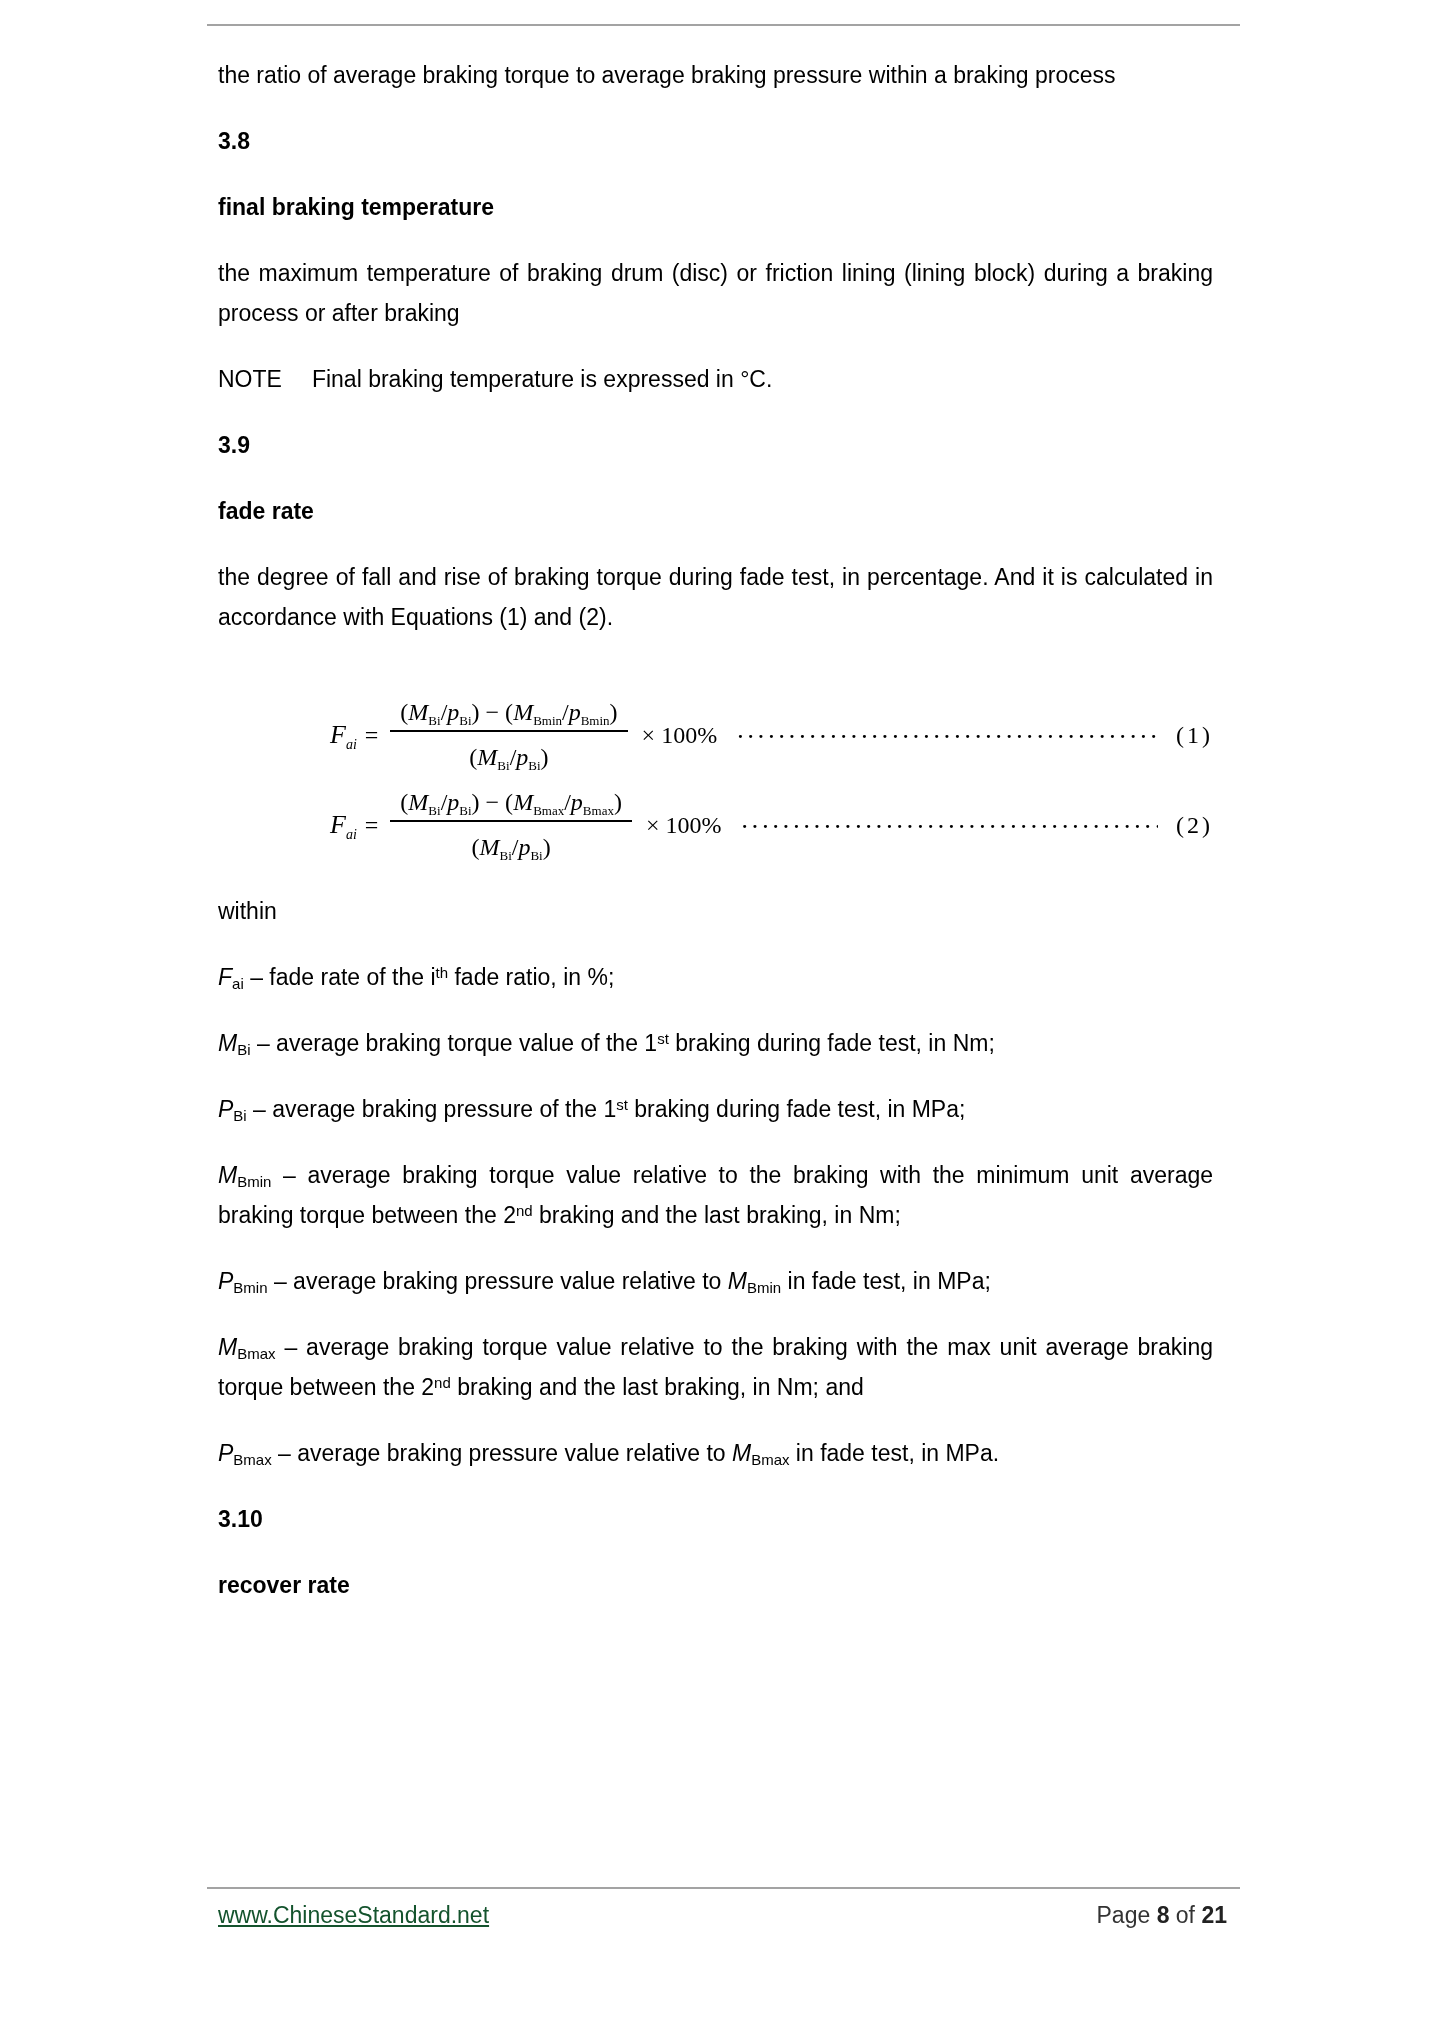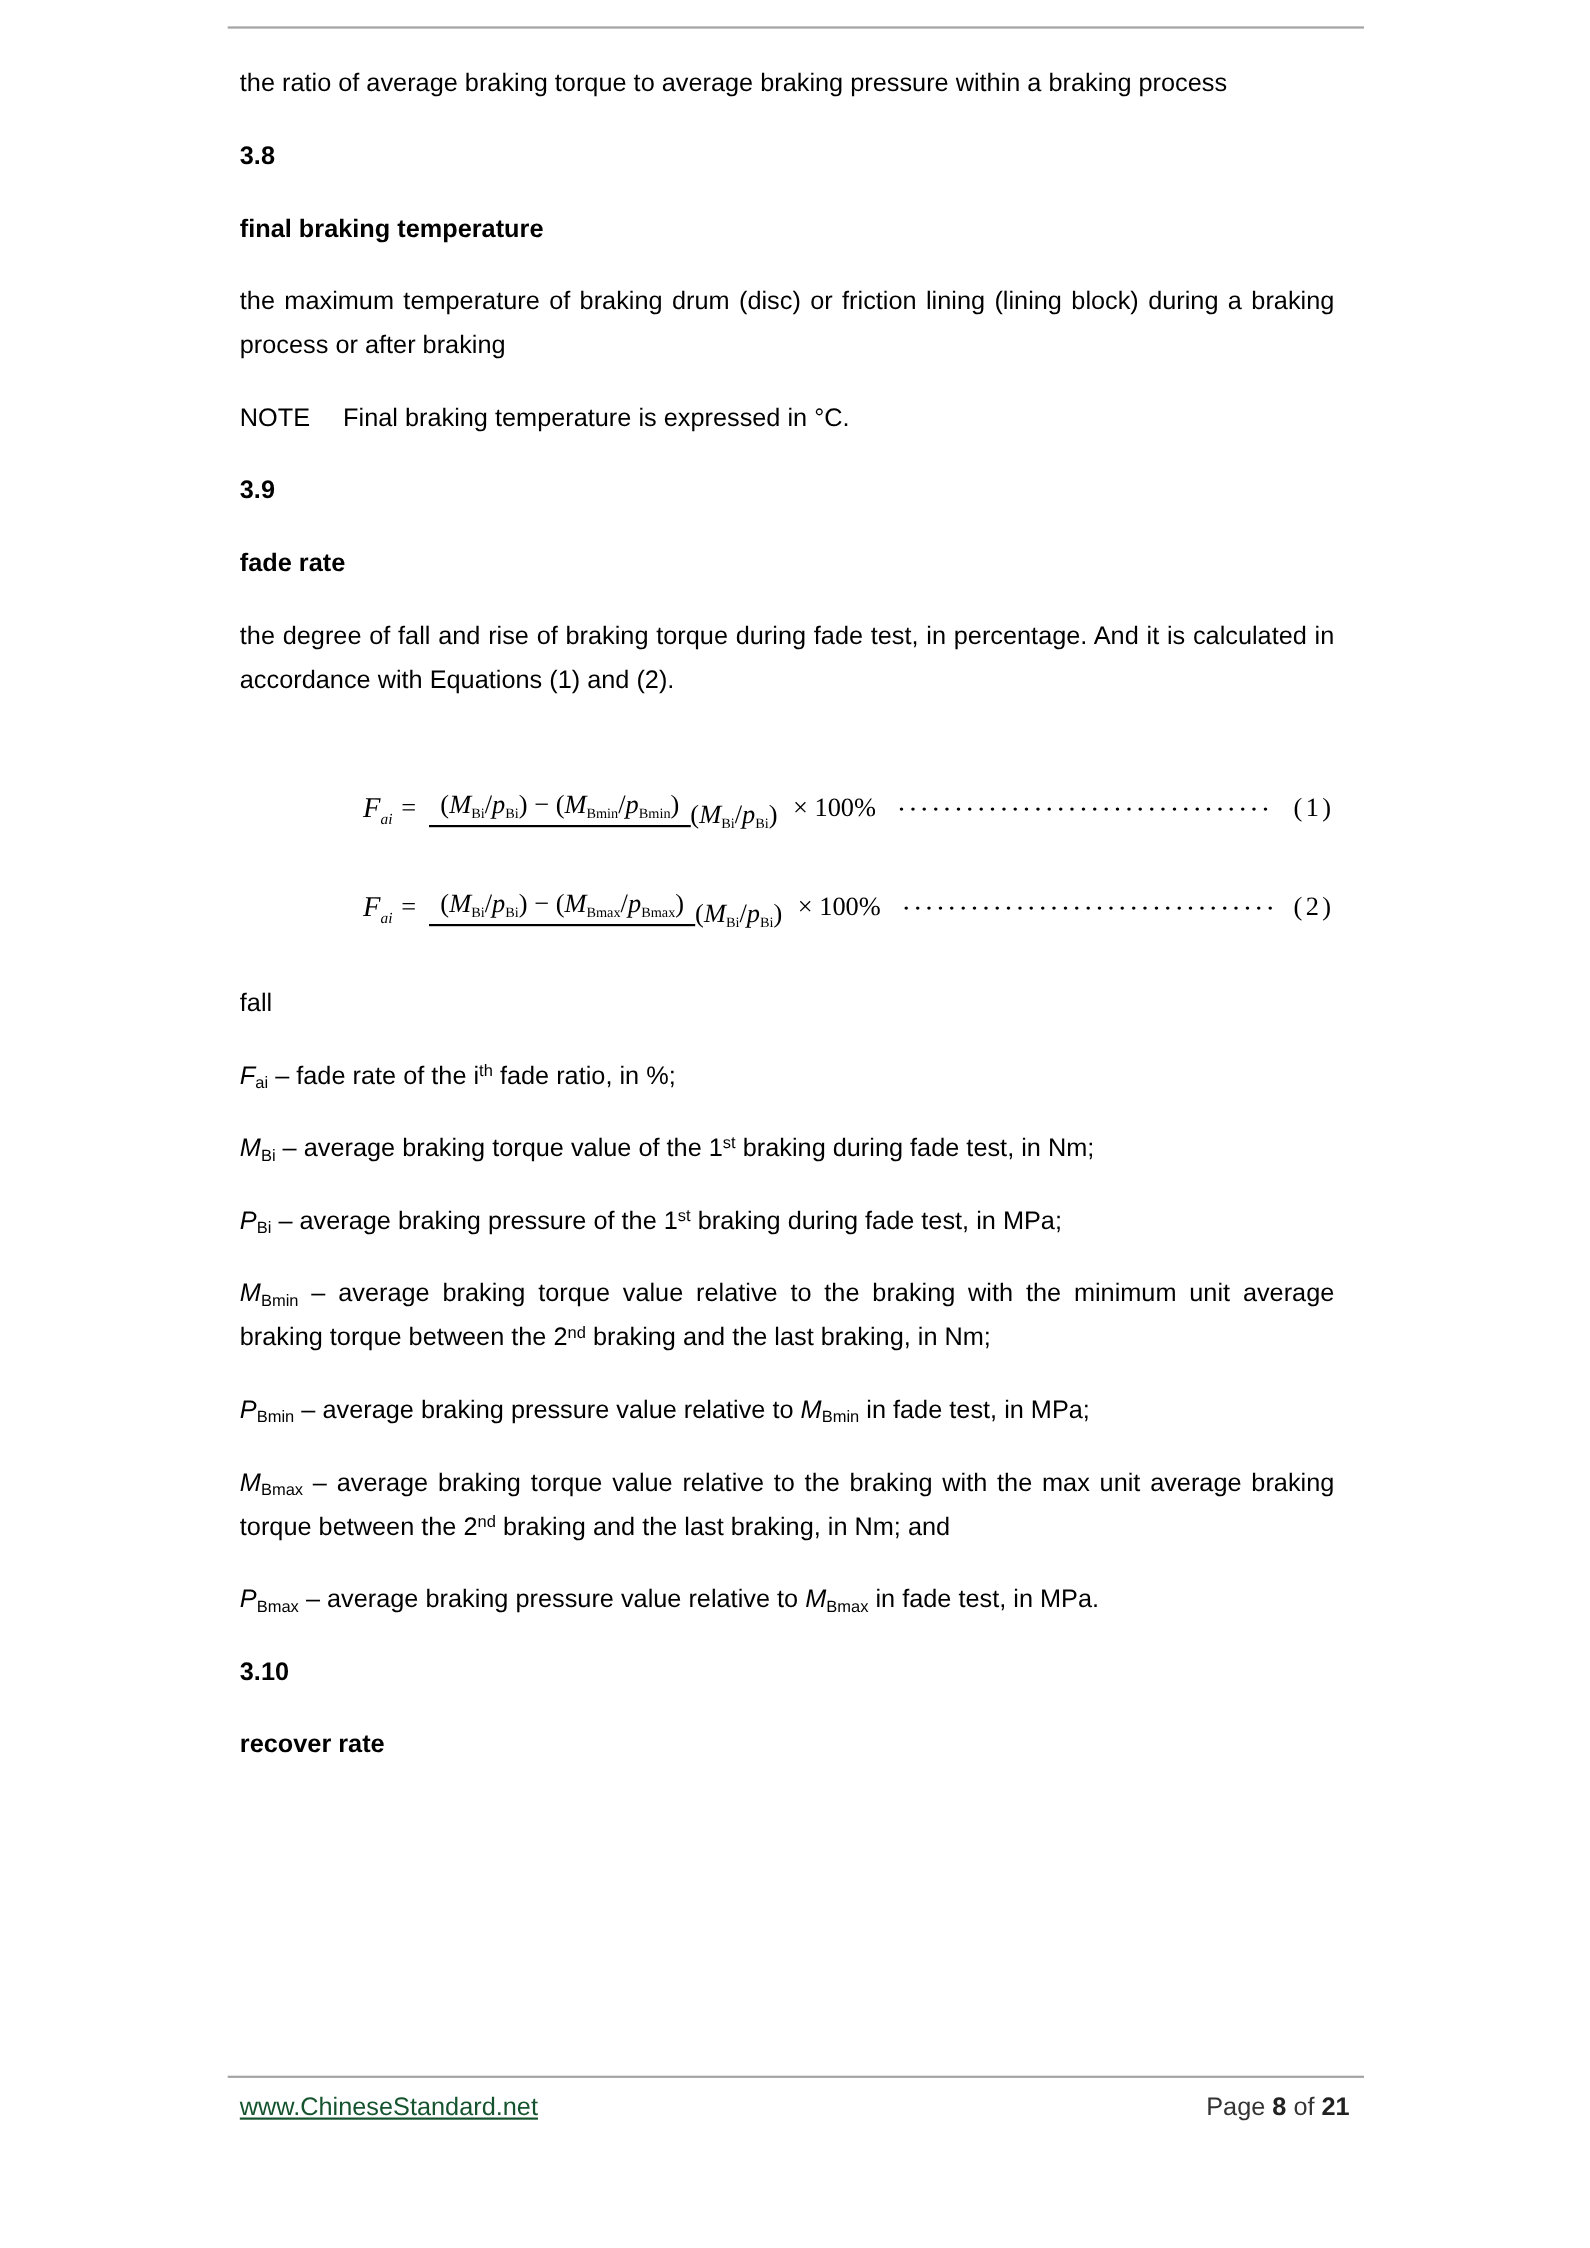--- a/index.html
+++ b/index.html
@@ -32,21 +32,21 @@
   .eq-row{
     display:flex;align-items:center;
     margin-left:112px;height:84px;
     font-family:"Liberation Serif","DejaVu Serif",serif;
     font-size:24px;line-height:normal;
   }
   .eq-row + .eq-row{margin-top:6px;}
   .eq-lhs{font-style:italic;font-size:26px;}
   .eq-lhs sub{font-size:14px;font-style:italic;vertical-align:-6px;}
   .eq-equals{margin:0 12px 0 8px;}
-  .frac{display:inline-flex;flex-direction:row;align-items:center;}
+  .frac{display:inline-flex;flex-direction:column;align-items:center;}
   .frac .fnum{border-bottom:2px solid #000;padding:0 10px 4px 10px;white-space:nowrap;}
   .frac .fden{padding-top:12px;white-space:nowrap;}
   .frac i{font-style:italic;}
   .frac sub{font-size:13px;vertical-align:-5px;}
   .eq-mult{margin-left:14px;white-space:nowrap;}
   .eq-dots{
     flex:1;overflow:hidden;white-space:nowrap;
     margin:0 18px 0 20px;letter-spacing:4px;
     font-weight:bold;font-size:19px;align-self:center;padding-top:4px;
   }
@@ -103,21 +103,21 @@
           <span class="fnum"><span>(</span><i>M</i><sub>Bi</sub><span>/</span><i>p</i><sub>Bi</sub><span>) − (</span><i>M</i><sub>Bmax</sub><span>/</span><i>p</i><sub>Bmax</sub><span>)</span></span>
           <span class="fden"><span>(</span><i>M</i><sub>Bi</sub><span>/</span><i>p</i><sub>Bi</sub><span>)</span></span>
         </span>
         <span class="eq-mult">× 100%</span>
         <span class="eq-dots">·············································</span>
         <span class="eq-label">(2)</span>
       </div>
 
     </div>
 
-    <p>fall</p>
+    <p>within</p>
 
     <p><i class="sym">F</i><sub>ai</sub> <span>–</span> <span>fade rate of the i</span><sup>th</sup><span> fade ratio, in %;</span></p>
 
     <p><i class="sym">M</i><sub>Bi</sub> <span>–</span> <span>average braking torque value of the 1</span><sup>st</sup><span> braking during fade test, in Nm;</span></p>
 
     <p><i class="sym">P</i><sub>Bi</sub> <span>–</span> <span>average braking pressure of the 1</span><sup>st</sup><span> braking during fade test, in MPa;</span></p>
 
     <p class="just"><i class="sym">M</i><sub>Bmin</sub> <span>–</span> <span>average braking torque value relative to the braking with the minimum unit average braking torque between the 2</span><sup>nd</sup><span> braking and the last braking, in Nm;</span></p>
 
     <p><i class="sym">P</i><sub>Bmin</sub> <span>–</span> <span>average braking pressure value relative to </span><i class="sym">M</i><sub>Bmin</sub><span> in fade test, in MPa;</span></p>

